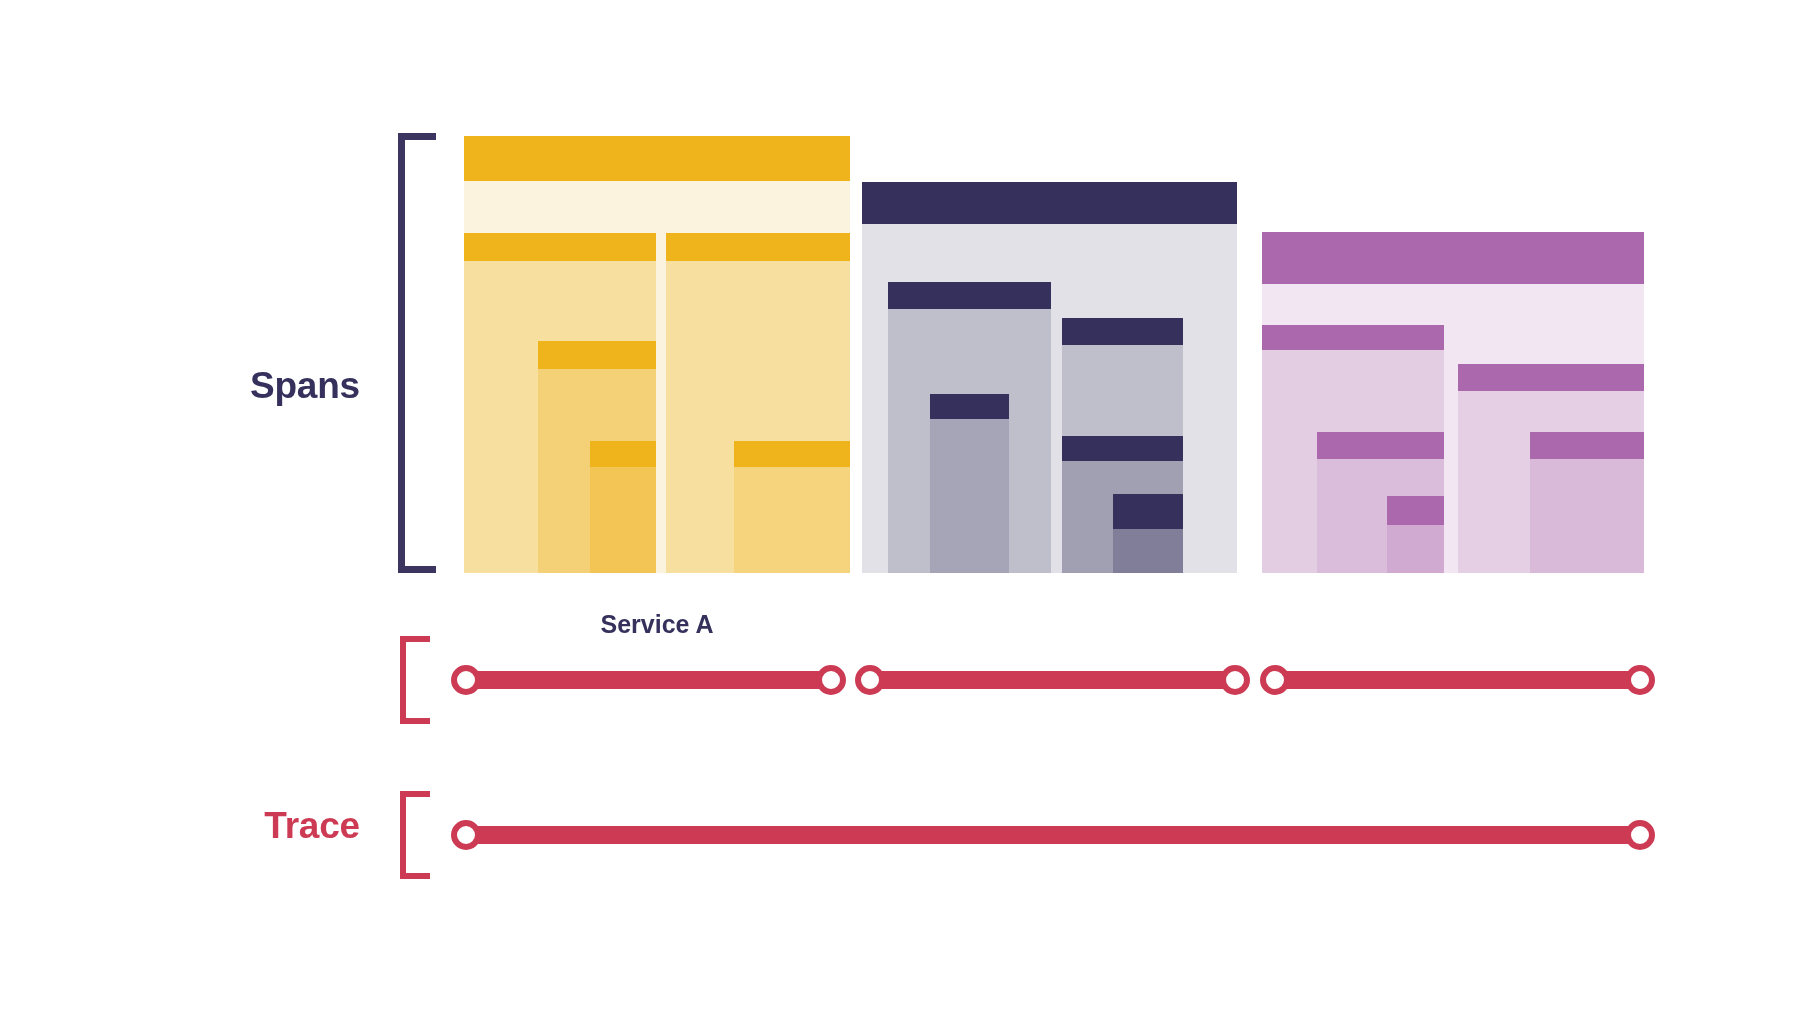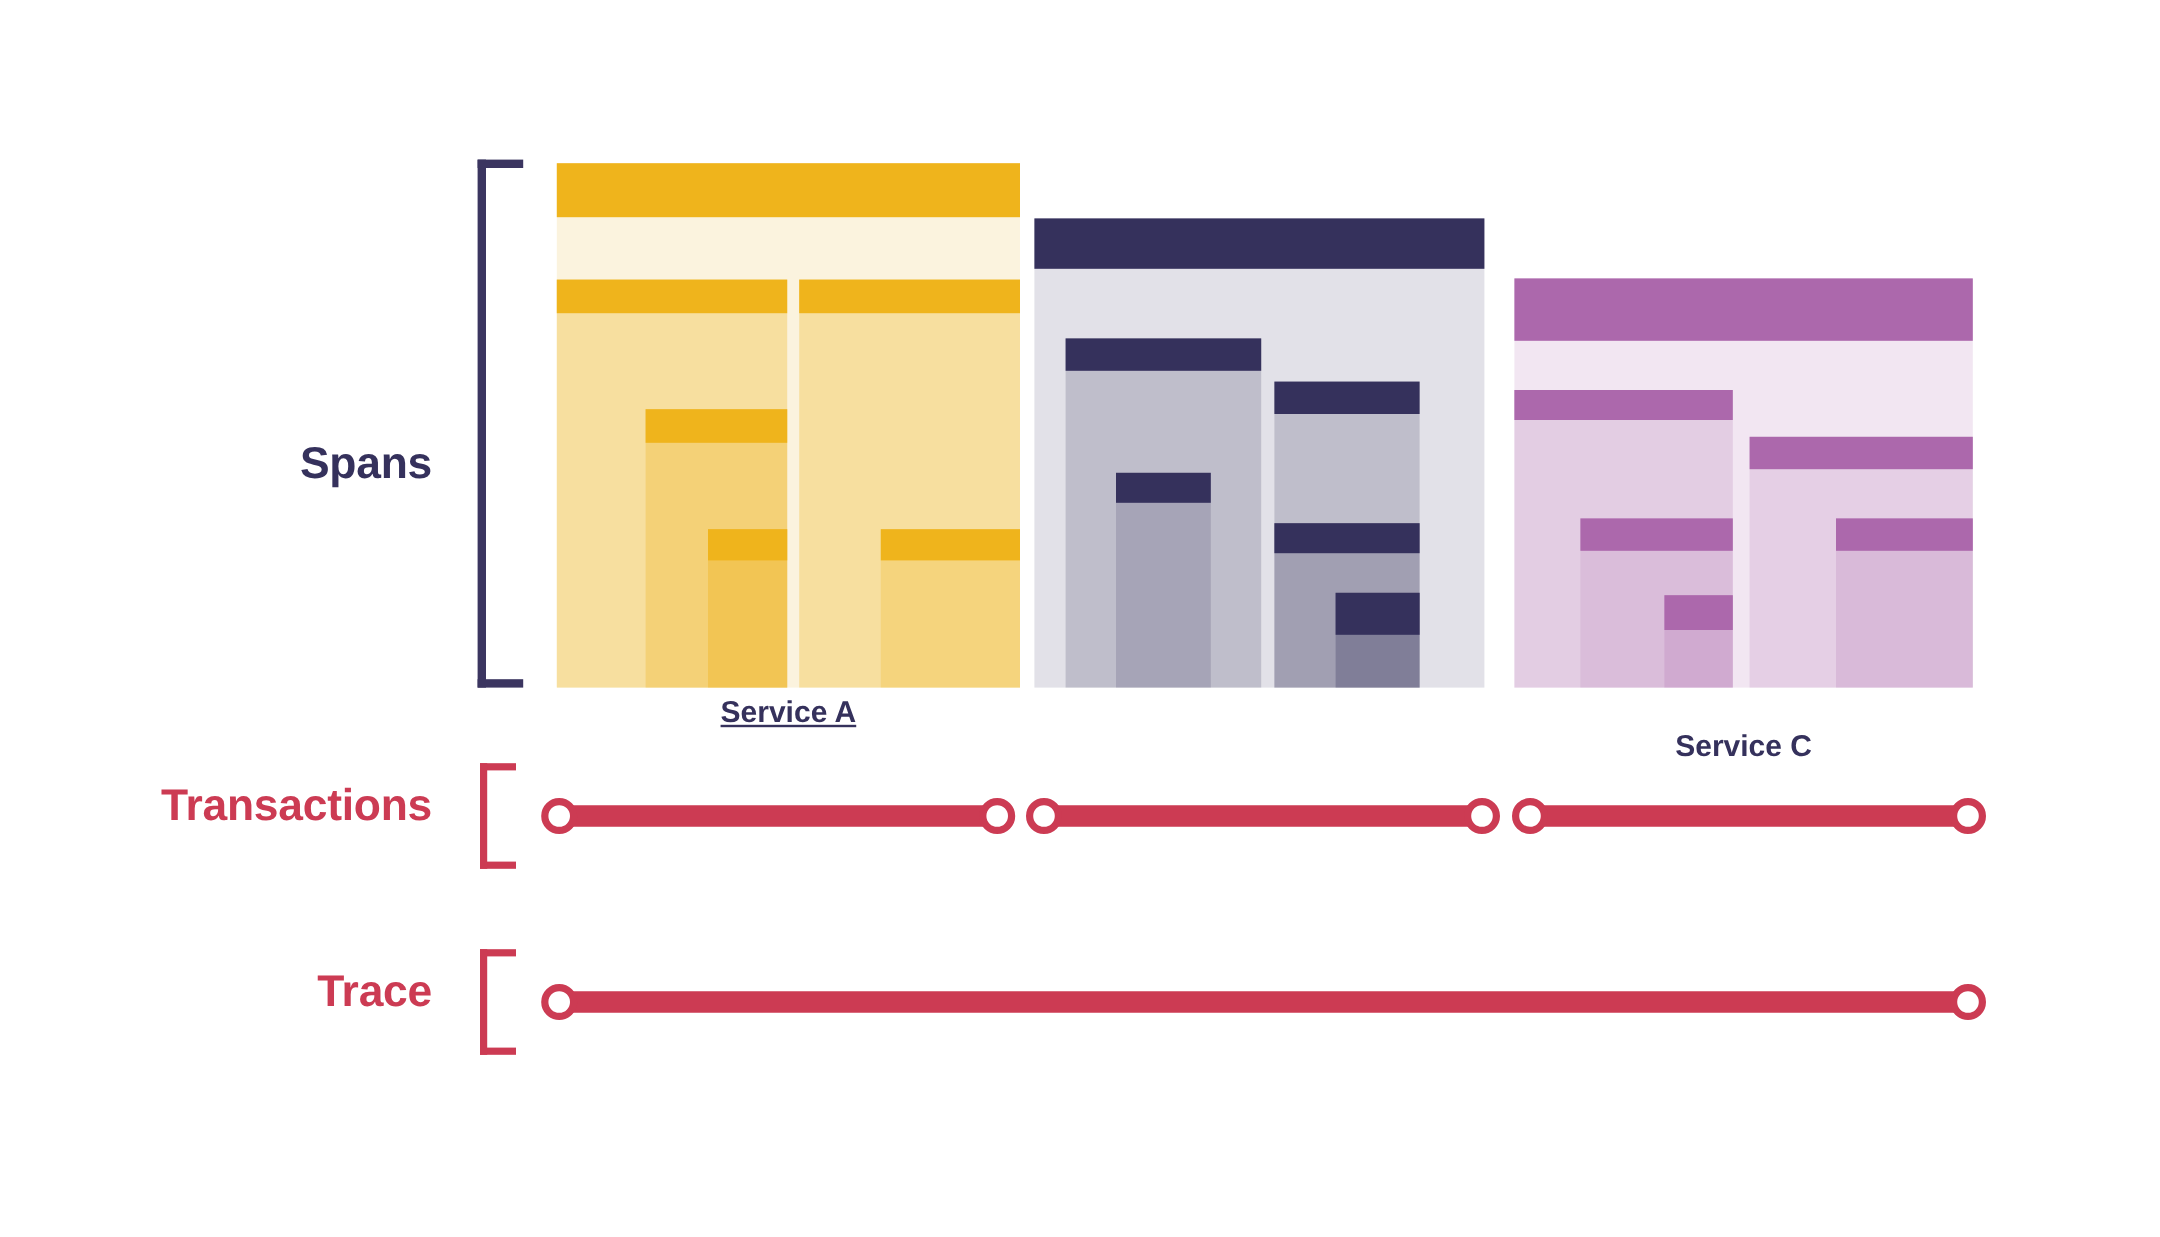--- a/index.html
+++ b/index.html
@@ -103,21 +103,20 @@
     border: 6px solid #CC3B53;
   }
 </style>
 </head>
 <body>
 
 <div id="stage">
 
   <div class="row-label" id="label-spans">Spans</div>
 
-  <div class="row-label" id="label-transactions">Transactions</div>
 
   <div class="row-label" id="label-trace">Trace</div>
 
   <div class="bracket" id="bracket-spans"></div>
   <div class="bracket" id="bracket-transactions"></div>
   <div class="bracket" id="bracket-trace"></div>
 
   <div id="spans-area">
 
     <div class="service-block" style="left:464px; top:136px; width:386px; height:437px;">
@@ -213,22 +212,21 @@
         <div class="span-head" style="height:27px; background:#AC68AC;"></div>
       </div>
 
       <div class="span-bar" style="left:268px; top:200px; width:114px; height:141px;">
         <div class="span-body" style="top:0; bottom:0; background:rgba(172,104,172,0.20);"></div>
         <div class="span-head" style="height:27px; background:#AC68AC;"></div>
       </div>
     </div>
   </div>
 
-  <div class="service-caption" style="left:464px; top:580px; width:386px;text-decoration:underline;">Service A</div>
-  <div class="service-caption" style="left:1262px; top:608px; width:382px;">Service C</div>
+  <div class="service-caption" style="left:464px; top:610px; width:386px;">Service A</div>
 
   <div class="timeline" style="left:0; top:0; width:1800px; height:1031px;">
 
     <div class="tl-seg" style="left:459px; top:671px; width:375px;"></div>
     <div class="tl-node" style="left:451px; top:665px;"></div>
     <div class="tl-node" style="left:816px; top:665px;"></div>
 
     <div class="tl-seg" style="left:863px; top:671px; width:375px;"></div>
     <div class="tl-node" style="left:855px; top:665px;"></div>
     <div class="tl-node" style="left:1220px; top:665px;"></div>

